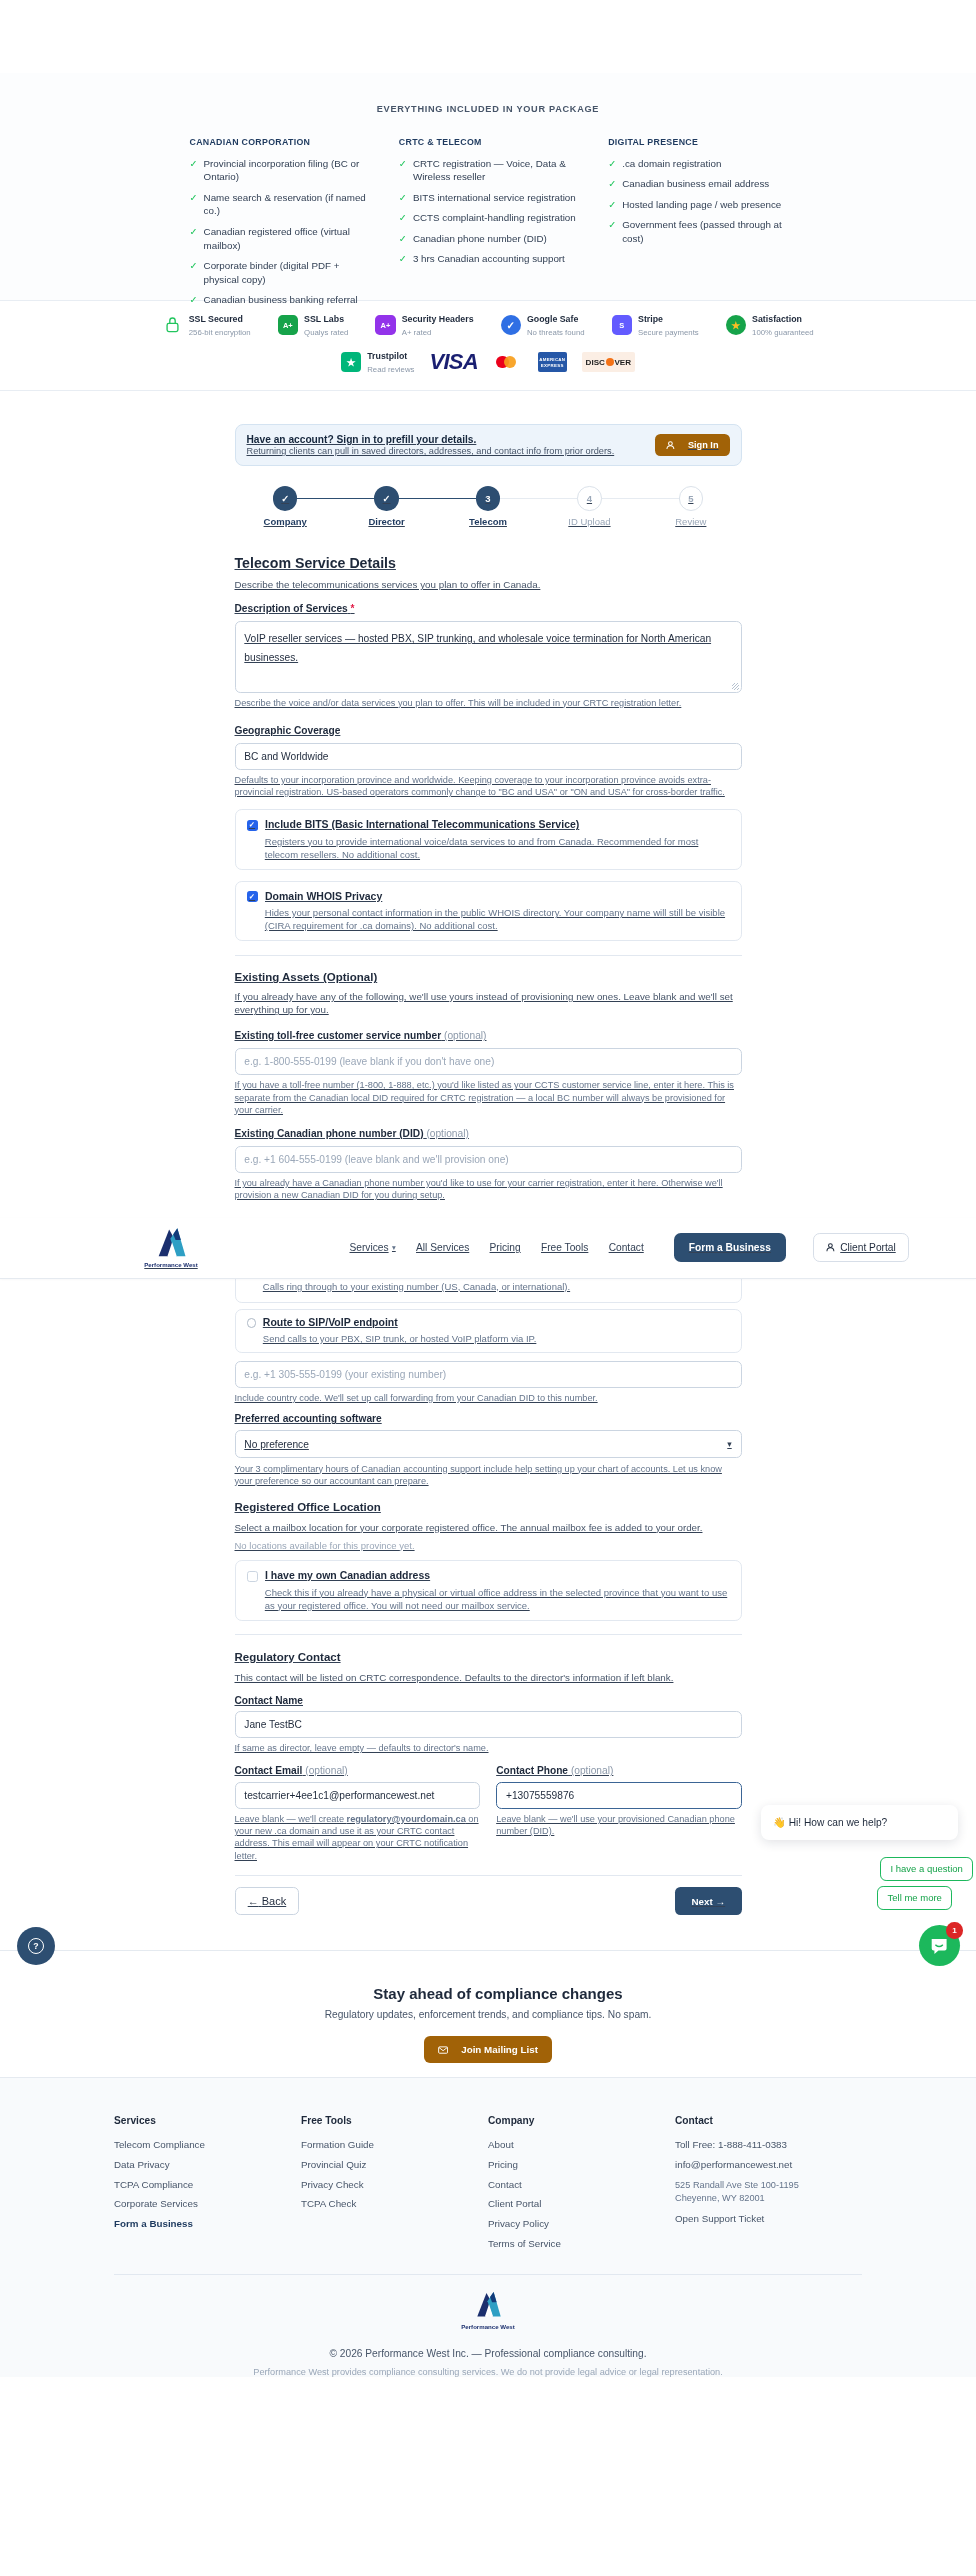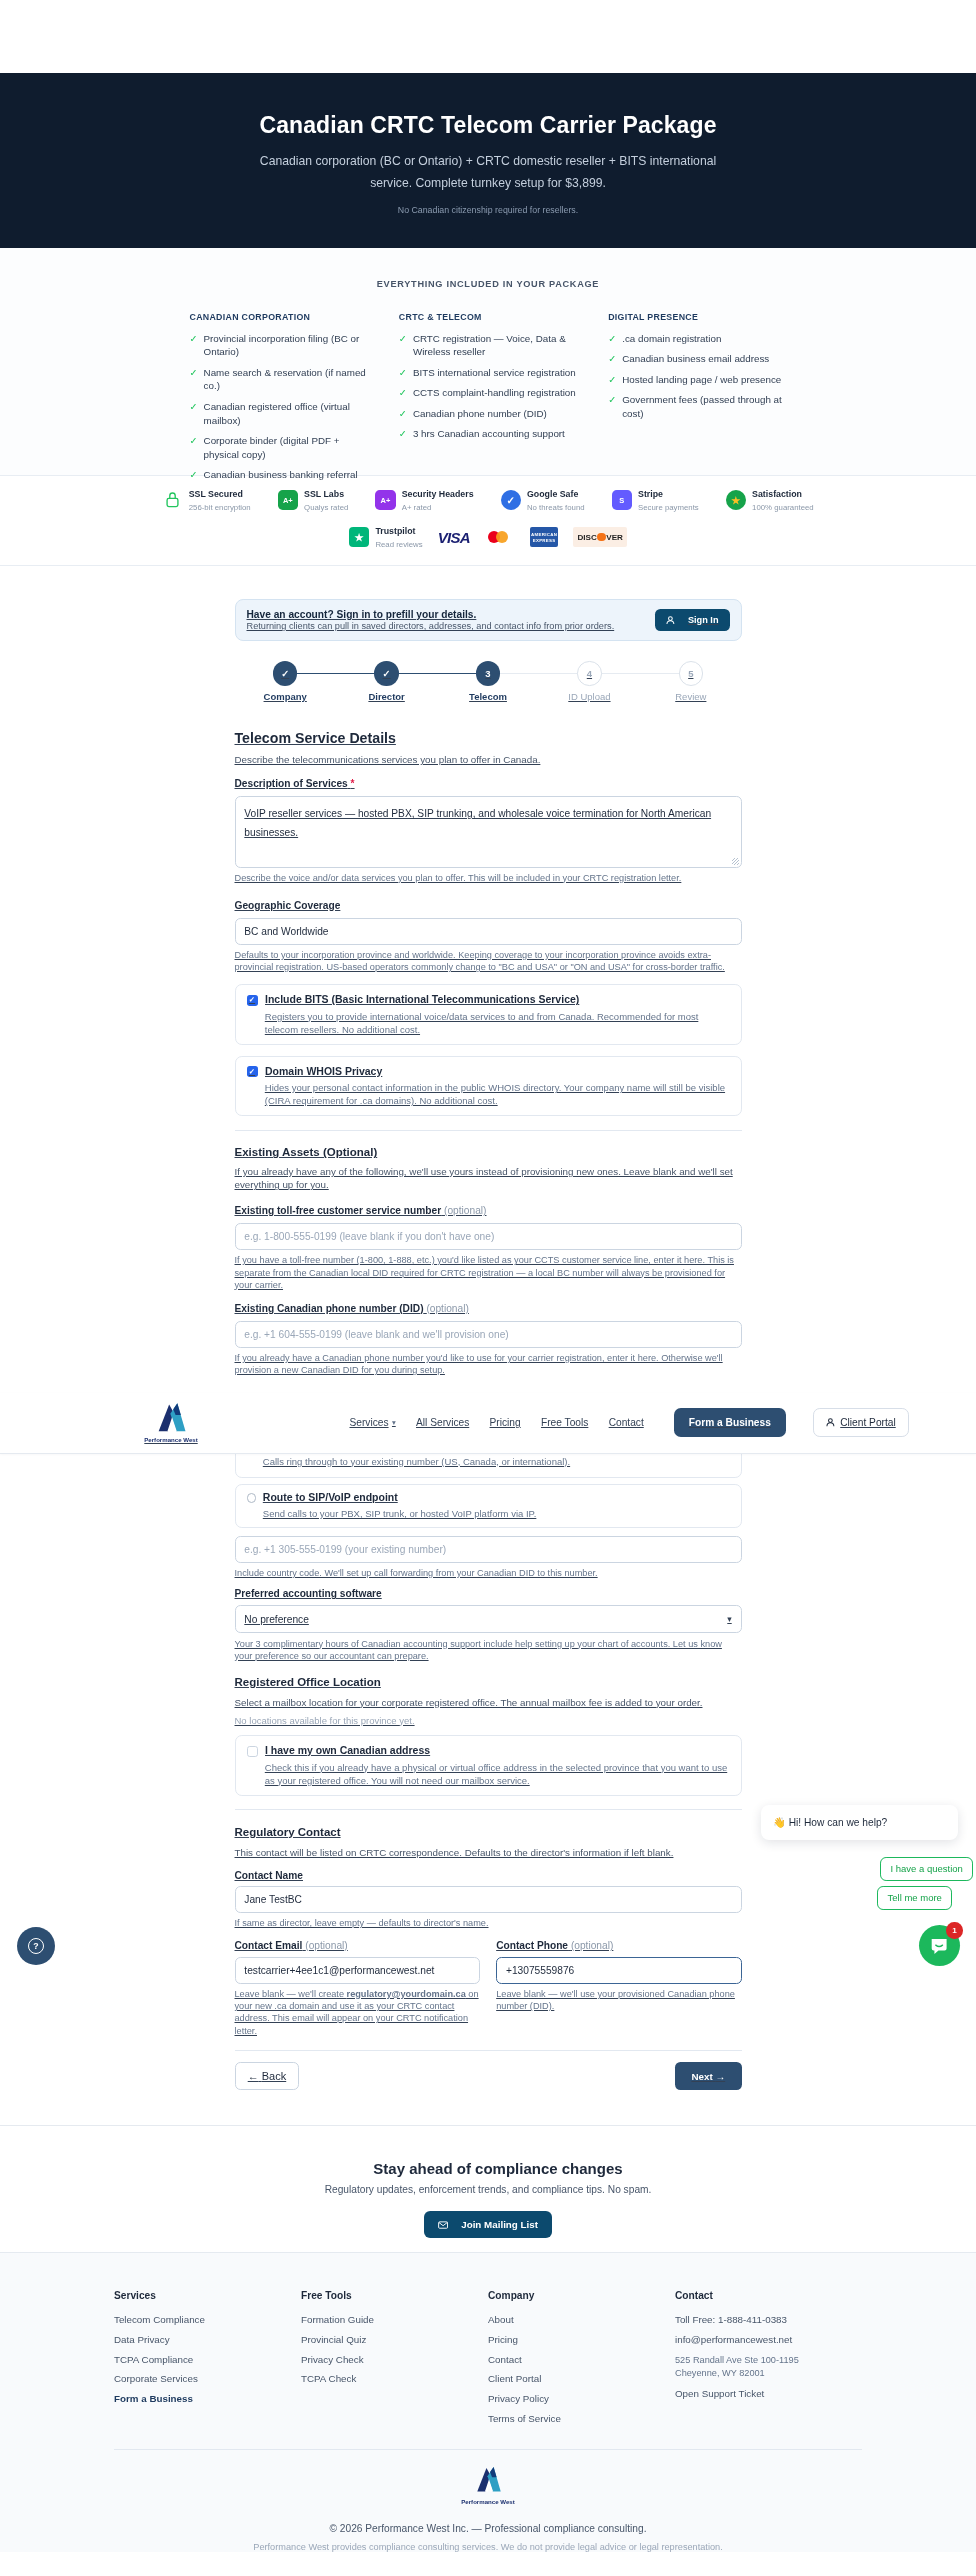--- a/index.html
+++ b/index.html
@@ -30,37 +30,37 @@
   .tbadge .tt { font-size:8.8px; font-weight:700; color:#1e293b; line-height:1.25; }
   .tbadge .ts { font-size:7.8px; color:#8b98a9; line-height:1.3; }
   .ic.lock { background:transparent; }
   .ic.green { background:#16a34a; }
   .ic.purple { background:#9333ea; }
   .ic.blue { background:#2f6fe4; border-radius:50%; font-size:10.2px; }
   .ic.indigo { background:#635bff; }
   .ic.circle-green { background:#16a34a; border-radius:50%; color:#fbbf24; font-size:10.2px; }
   .trust-row2 { display:flex; justify-content:center; align-items:center; gap:15px; margin-top:11px; }
   .tp .ic { background:#00b67a; border-radius:4.1px; color:#fff; font-size:10.2px; }
-  .pay-visa { font-size:15px; font-weight:800; font-style:italic; color:#1a1f71; letter-spacing:-0.7px; }
+  .pay-visa { font-size:22px; font-weight:800; font-style:italic; color:#1a1f71; letter-spacing:-0.7px; }
   .pay-mc { width:30px; height:20.3px; border-radius:2.7px; background:#fff; position:relative; }
   .pay-mc i { position:absolute; top:4.1px; width:12.2px; height:12.2px; border-radius:50%; display:block; }
   .pay-mc .r { left:3.4px; background:#eb001b; }
   .pay-mc .o { left:11px; background:#f79e1b; opacity:.92; }
   .pay-amex { width:28.5px; height:20.3px; background:#2557a7; border-radius:2px; color:#fff; font-size:4.4px; font-weight:700; text-align:center; padding-top:5.4px; line-height:1.2; letter-spacing:0.3px; }
   .pay-disc { height:20.3px; background:#fbeee4; border-radius:2px; display:flex; align-items:center; padding:0 4.1px; font-size:8.1px; font-weight:800; color:#1e1e1e; }
   .pay-disc .dot { width:8.1px; height:8.1px; background:#f47216; border-radius:50%; display:inline-block; margin:0 0.7px; }
 
   
   .main { background:#fff; padding-top:33px; }
   .container { width:507px; margin:0 auto;text-decoration:underline; }
 
   .signin { background:#edf4fb; border:0.7px solid #d4e3f1; border-radius:8.1px; padding:8.1px 11px; display:flex; align-items:center; justify-content:space-between; height:42px; }
   .signin .t1 { font-size:10.2px; font-weight:700; color:#15263c; }
   .signin .t2 { font-size:9.2px; color:#475569; margin-top:1.4px; }
-  .btn-navy { background:#0c4a6e; color:#fff; border:none; border-radius:5.4px; font-size:9.2px; font-weight:600; padding:6.1px 11px; display:inline-flex; align-items:center; gap:13px; cursor:pointer; font-family:inherit; }
+  .btn-navy { background:#a16207; color:#fff; border:none; border-radius:5.4px; font-size:9.2px; font-weight:600; padding:6.1px 11px; display:inline-flex; align-items:center; gap:13px; cursor:pointer; font-family:inherit; }
 
   .stepper { display:flex; margin-top:20.3px; }
   .step { flex:1; display:flex; flex-direction:column; align-items:center; position:relative; }
   .step .c { width:24.4px; height:24.4px; border-radius:50%; display:flex; align-items:center; justify-content:center; font-size:9.5px; font-weight:700; z-index:2; background:#fff; }
   .step.done .c, .step.active .c { background:#2d4e71; color:#fff; }
   .step.todo .c { border:1.4px solid #dbe2ea; color:#9aa7b8; }
   .step .lb { margin-top:5.4px; font-size:9.5px; color:#1f3a5f; font-weight:600; }
   .step.todo .lb { color:#9aa7b8; font-weight:400; }
   .step::before { content:""; position:absolute; top:11.5px; left:-50%; width:100%; height:1.4px; background:#e6ebf1; z-index:1; }
   .step:first-child::before { display:none; }
@@ -153,25 +153,20 @@
   .mt8{margin-top:5.4px}.mt6{margin-top:4.1px}.mt12{margin-top:8.1px}.mt14{margin-top:9.5px}
   .mt16{margin-top:11px}.mt18{margin-top:12.2px}.mt20{margin-top:13.6px}.mt22{margin-top:15px}
 </style>
 </head>
 <body>
 
 <div class="page">
 
   <div class="top-gap"></div>
 
-  <div class="hero">
-    <h1>Canadian CRTC Telecom Carrier Package</h1>
-    <div class="sub">Canadian corporation (BC or Ontario) + CRTC domestic reseller + BITS international service. Complete turnkey setup for $3,899.</div>
-    <div class="note">No Canadian citizenship required for resellers.</div>
-  </div>
 
   <div class="included">
     <div class="head">EVERYTHING INCLUDED IN YOUR PACKAGE</div>
     <div class="inc-cols">
       <div class="inc-col">
         <h4>CANADIAN CORPORATION</h4>
         <div class="inc-item">
             <span class="ck">✓</span>
             <span>Provincial incorporation filing (BC or Ontario)</span>
           </div>

